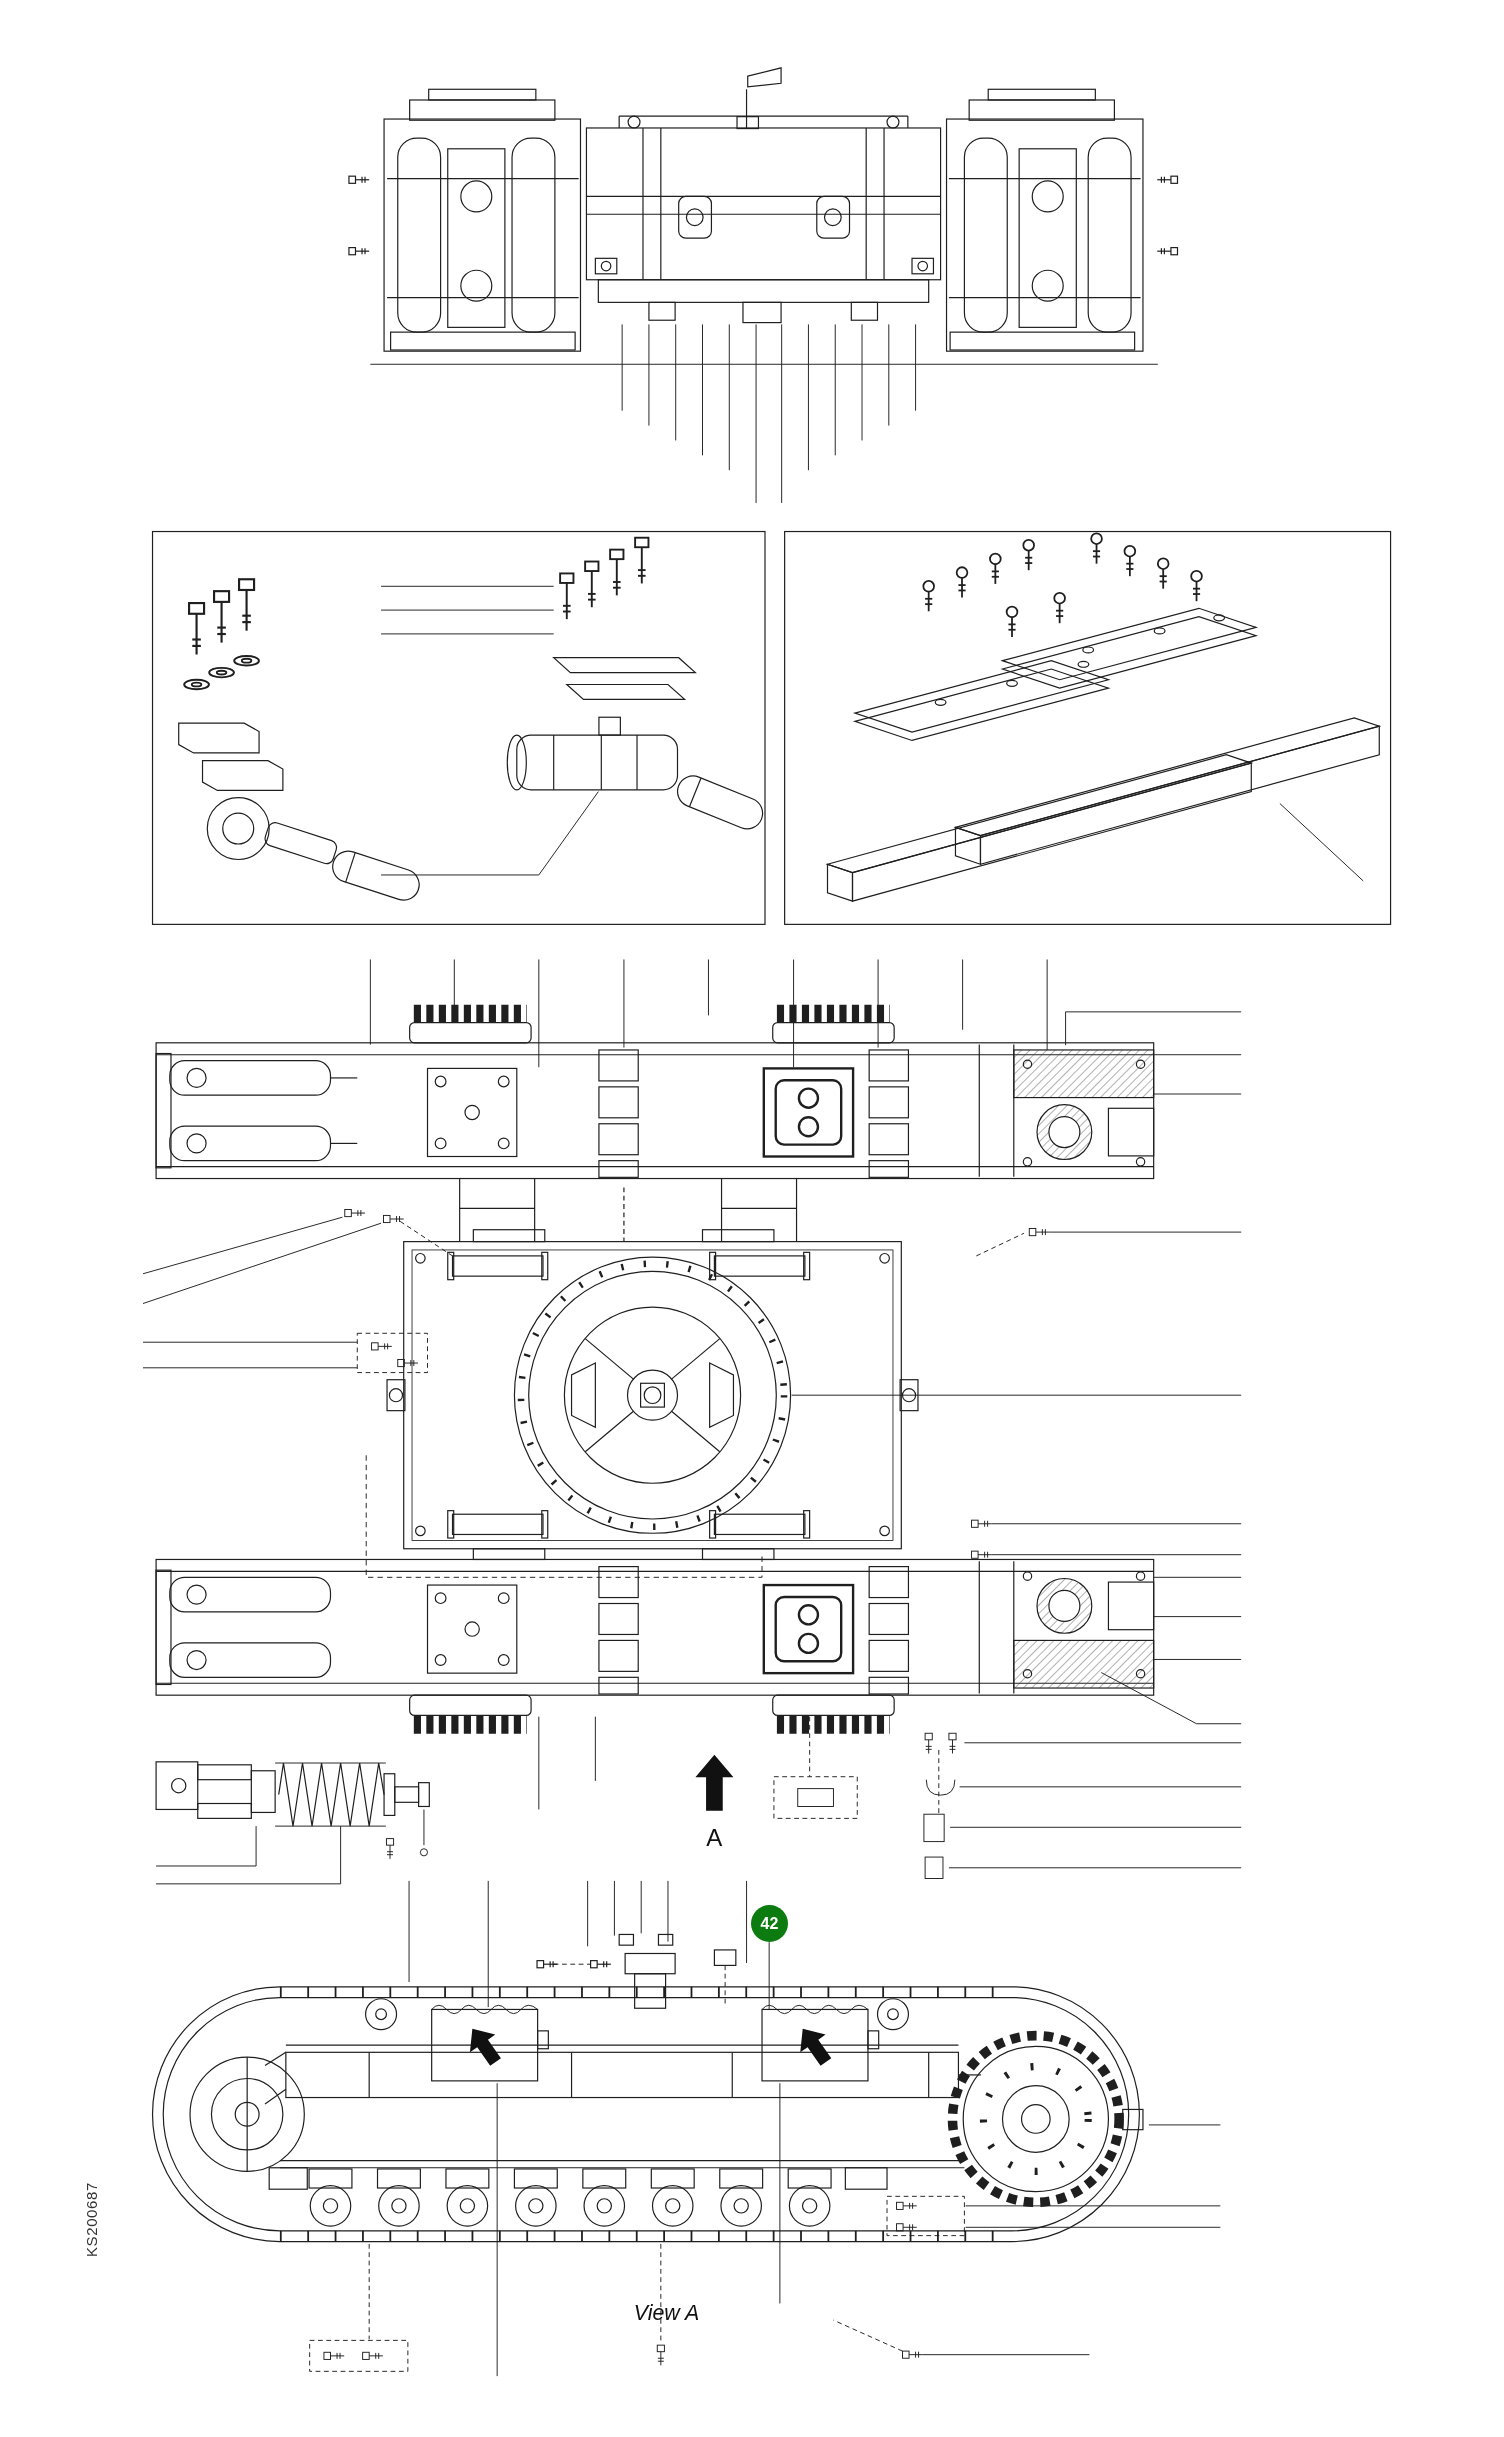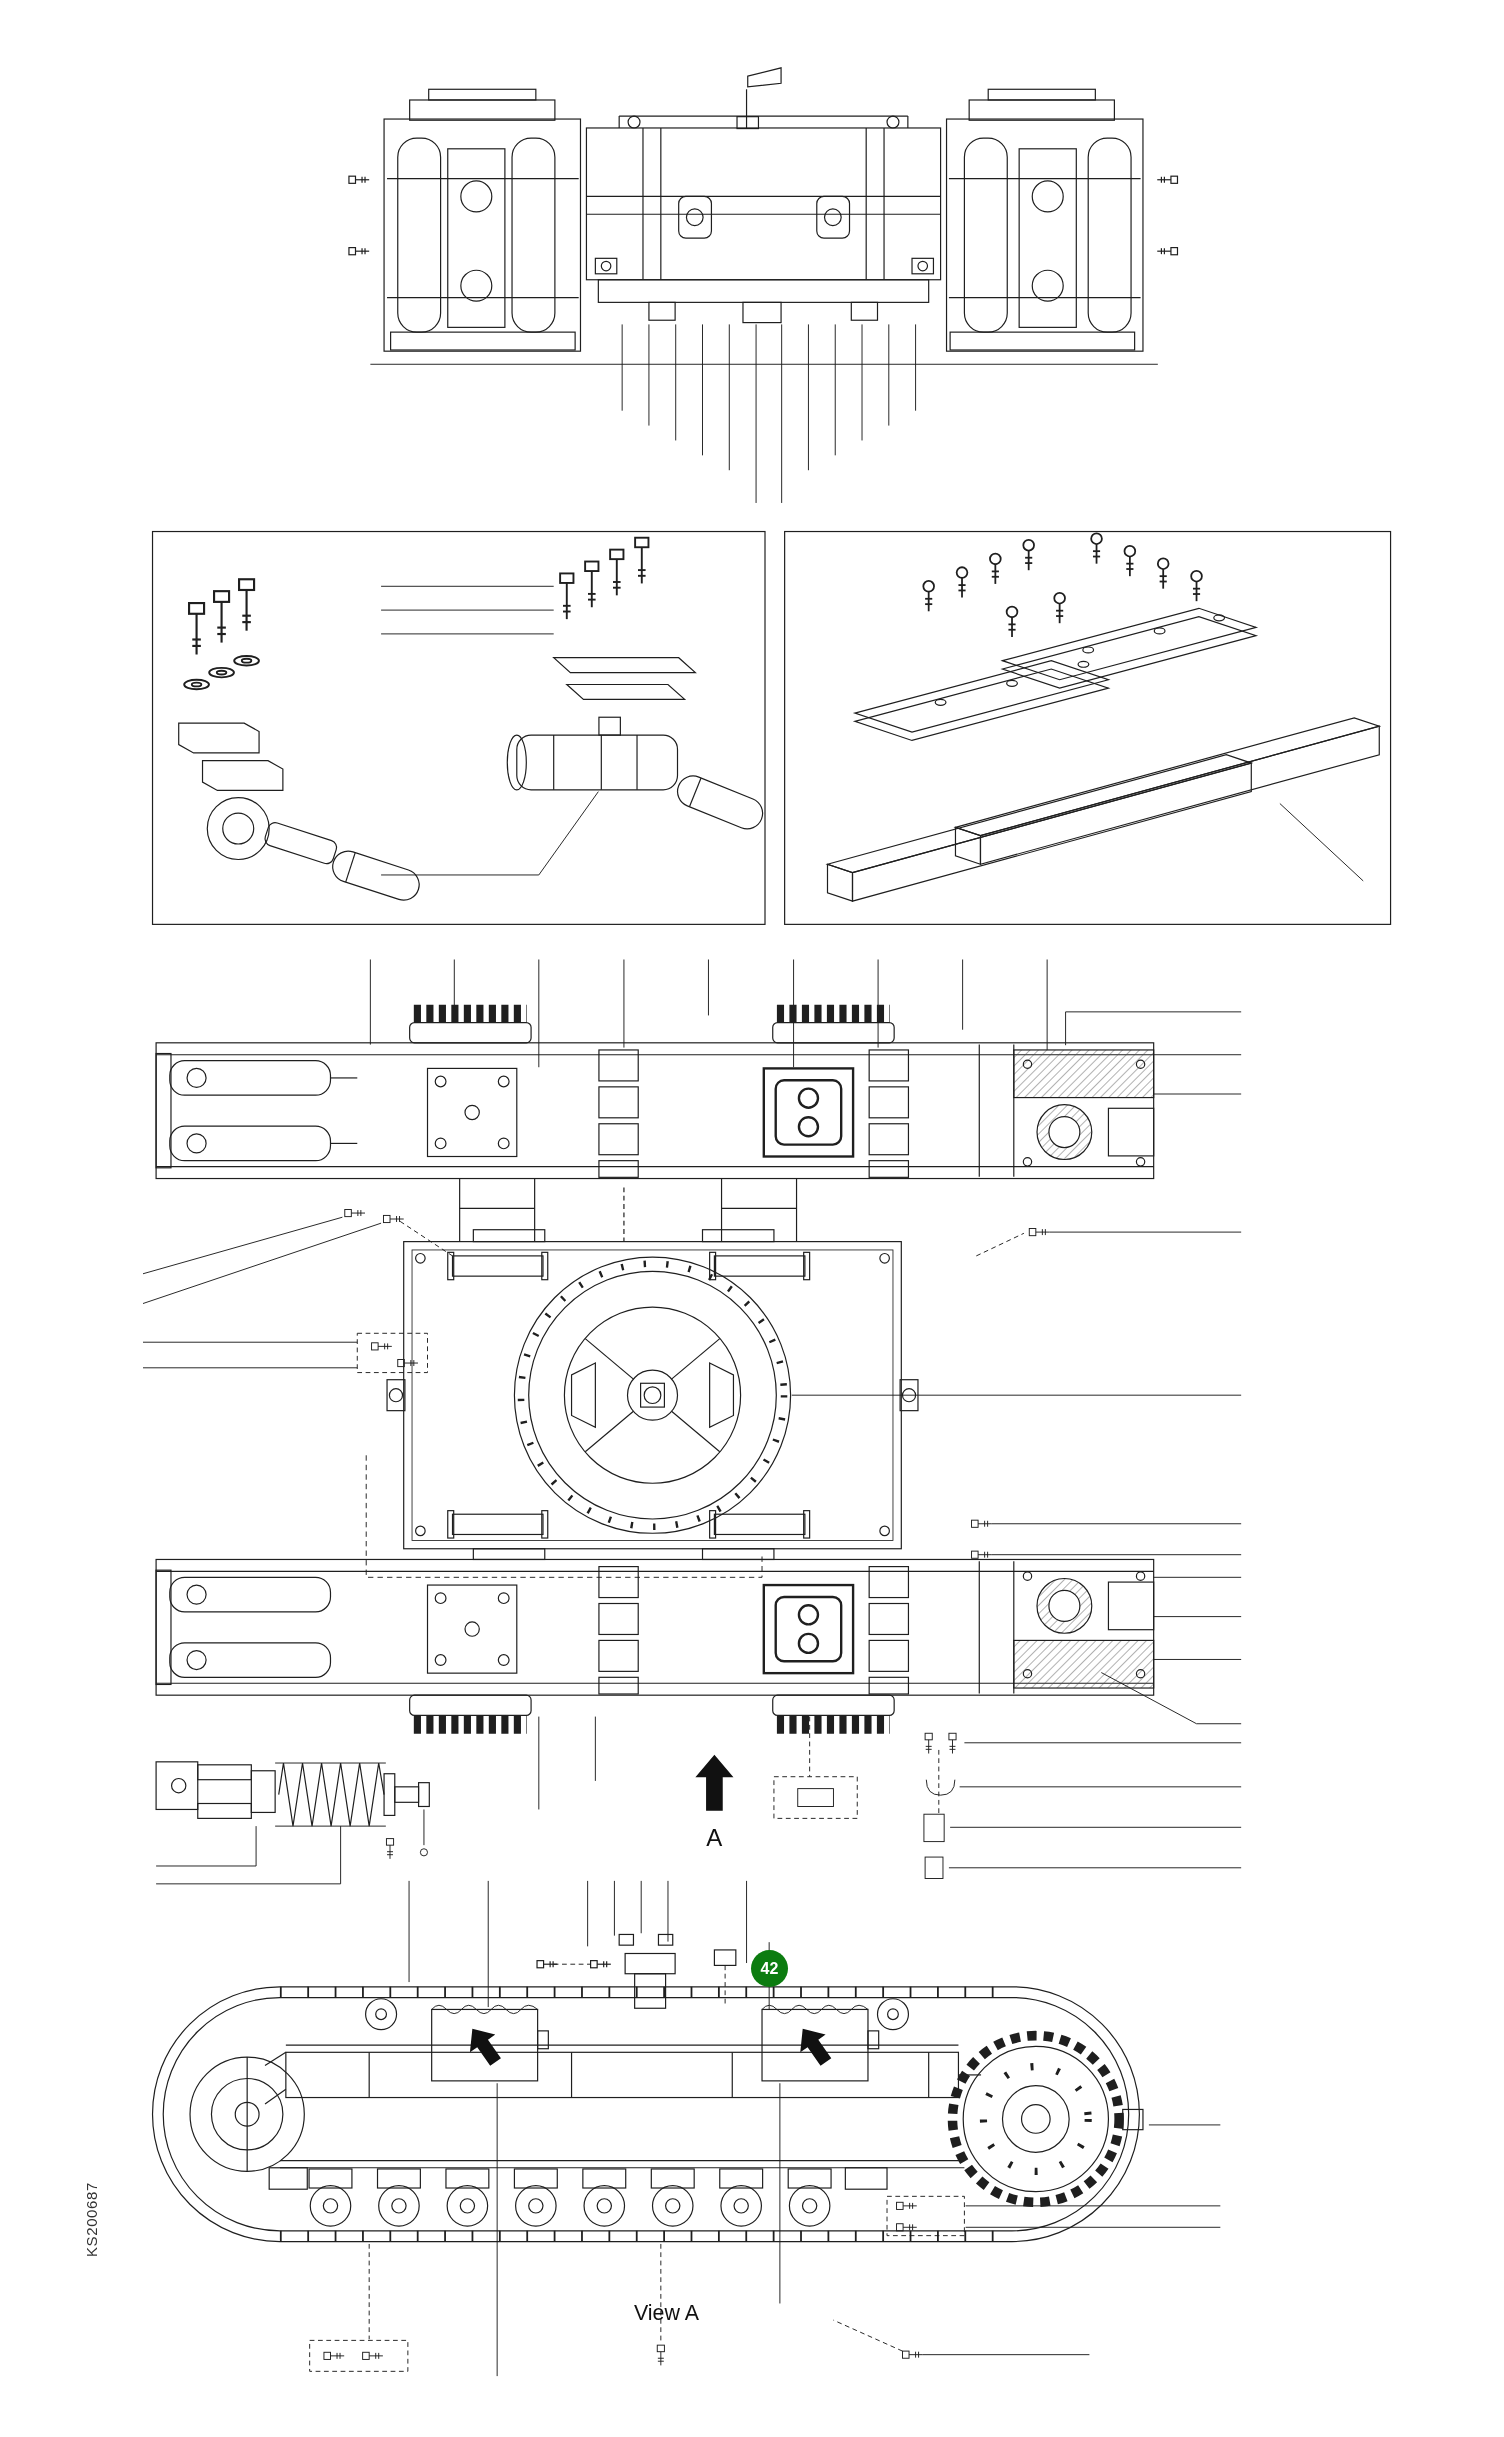--- a/index.html
+++ b/index.html
@@ -2,24 +2,24 @@
 <html style="font-size:9.5px"><head>
 <meta charset="utf-8">
 <title>Diagram</title>
 <style>
   html,body{margin:0;padding:0;background:#ffffff;}
   .page{position:relative;width:1505px;height:2438px;background:#ffffff;
         font-family:"Liberation Sans",sans-serif;color:#111;overflow:hidden;}
   .page svg{position:absolute;left:0;top:0;}
   .label{position:absolute;color:#111;}
   .section-a-label{left:700px;top:1824px;width:28.6px;text-align:center;font-size:24px;}
-  .view-a-caption{left:601px;top:2301px;width:131px;text-align:center;font-size:21.4px;}
+  .view-a-caption{left:601px;top:2301px;width:131px;text-align:center;font-size:21.4px;font-style:italic;}
   .drawing-code{left:83px;top:2257px;transform:rotate(-90deg);transform-origin:0 0;
                 font-size:15px;letter-spacing:0.6px;white-space:nowrap;color:#333;}
-  .callout-badge{position:absolute;left:751px;top:1950px;width:37px;height:37px;border-radius:50%;
+  .callout-badge{position:absolute;left:751px;top:1905px;width:37px;height:37px;border-radius:50%;
                  display:flex;align-items:center;justify-content:center;
                  font-size:16px;font-weight:bold;cursor:pointer;}
 </style>
 </head>
 <body>
 
 <div class="page">
 
 <svg width="1505" height="2438" viewBox="0 0 2528 4096">
 <defs>

